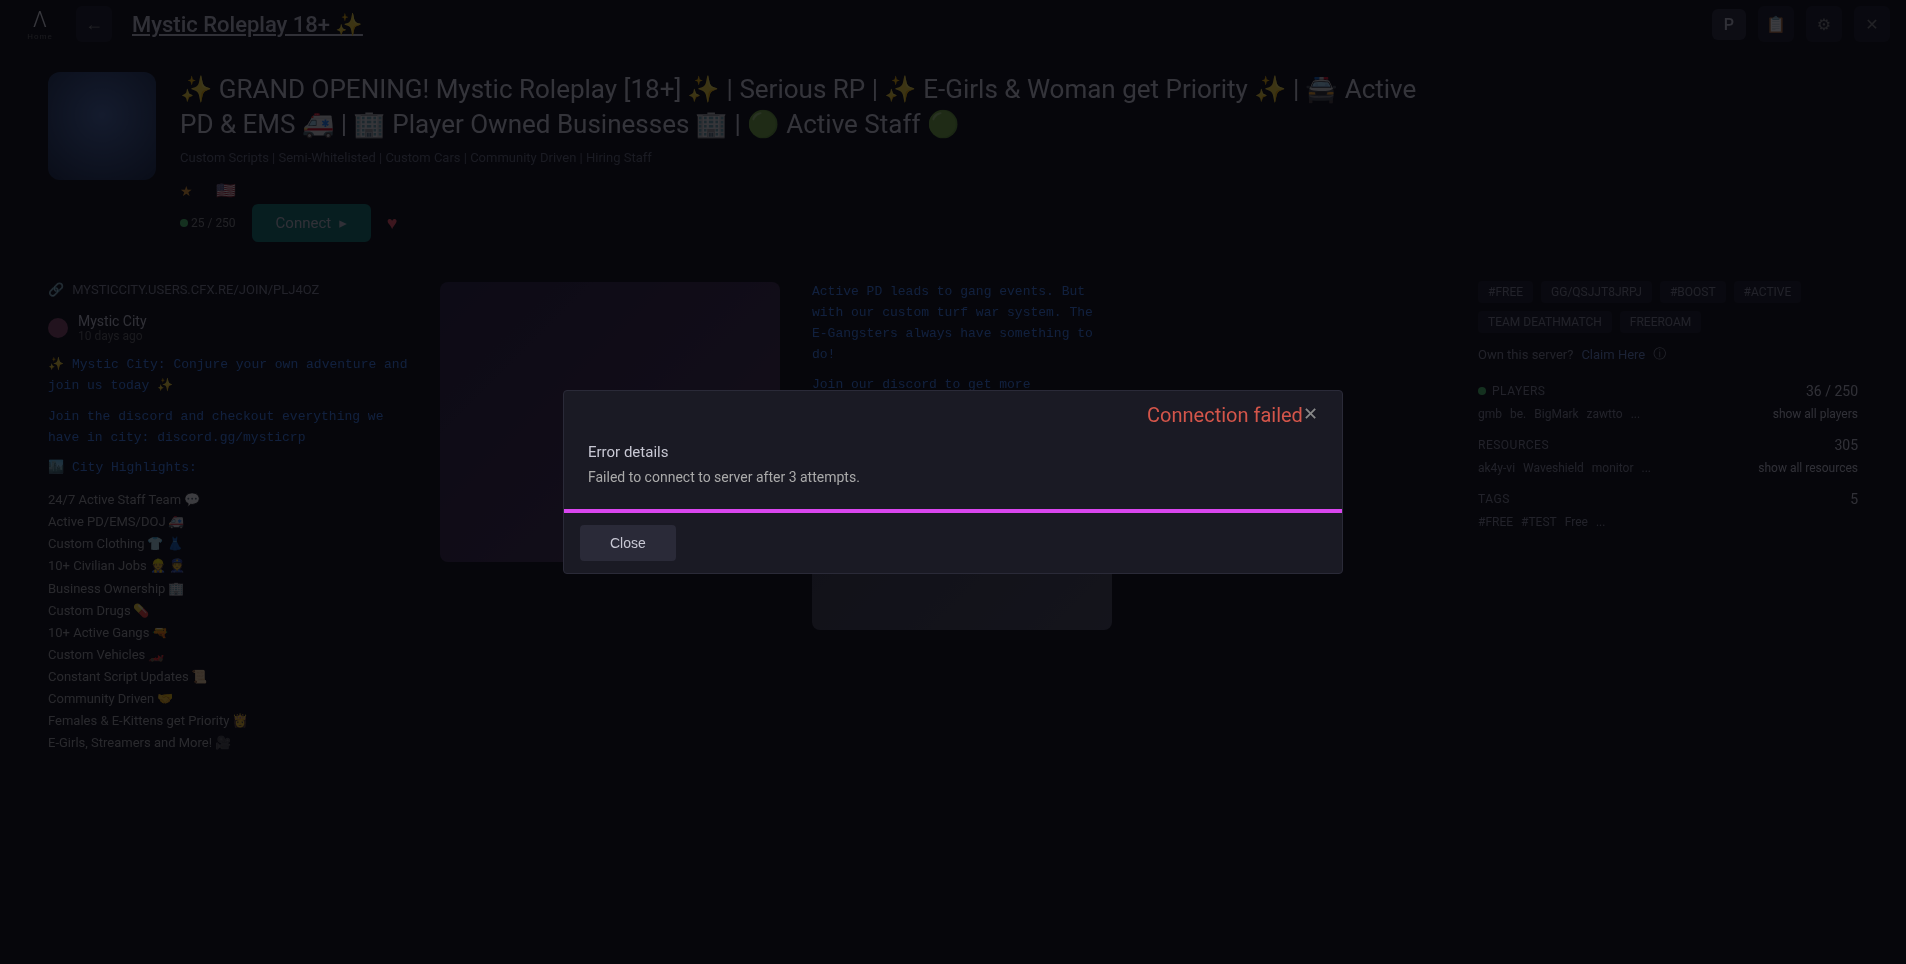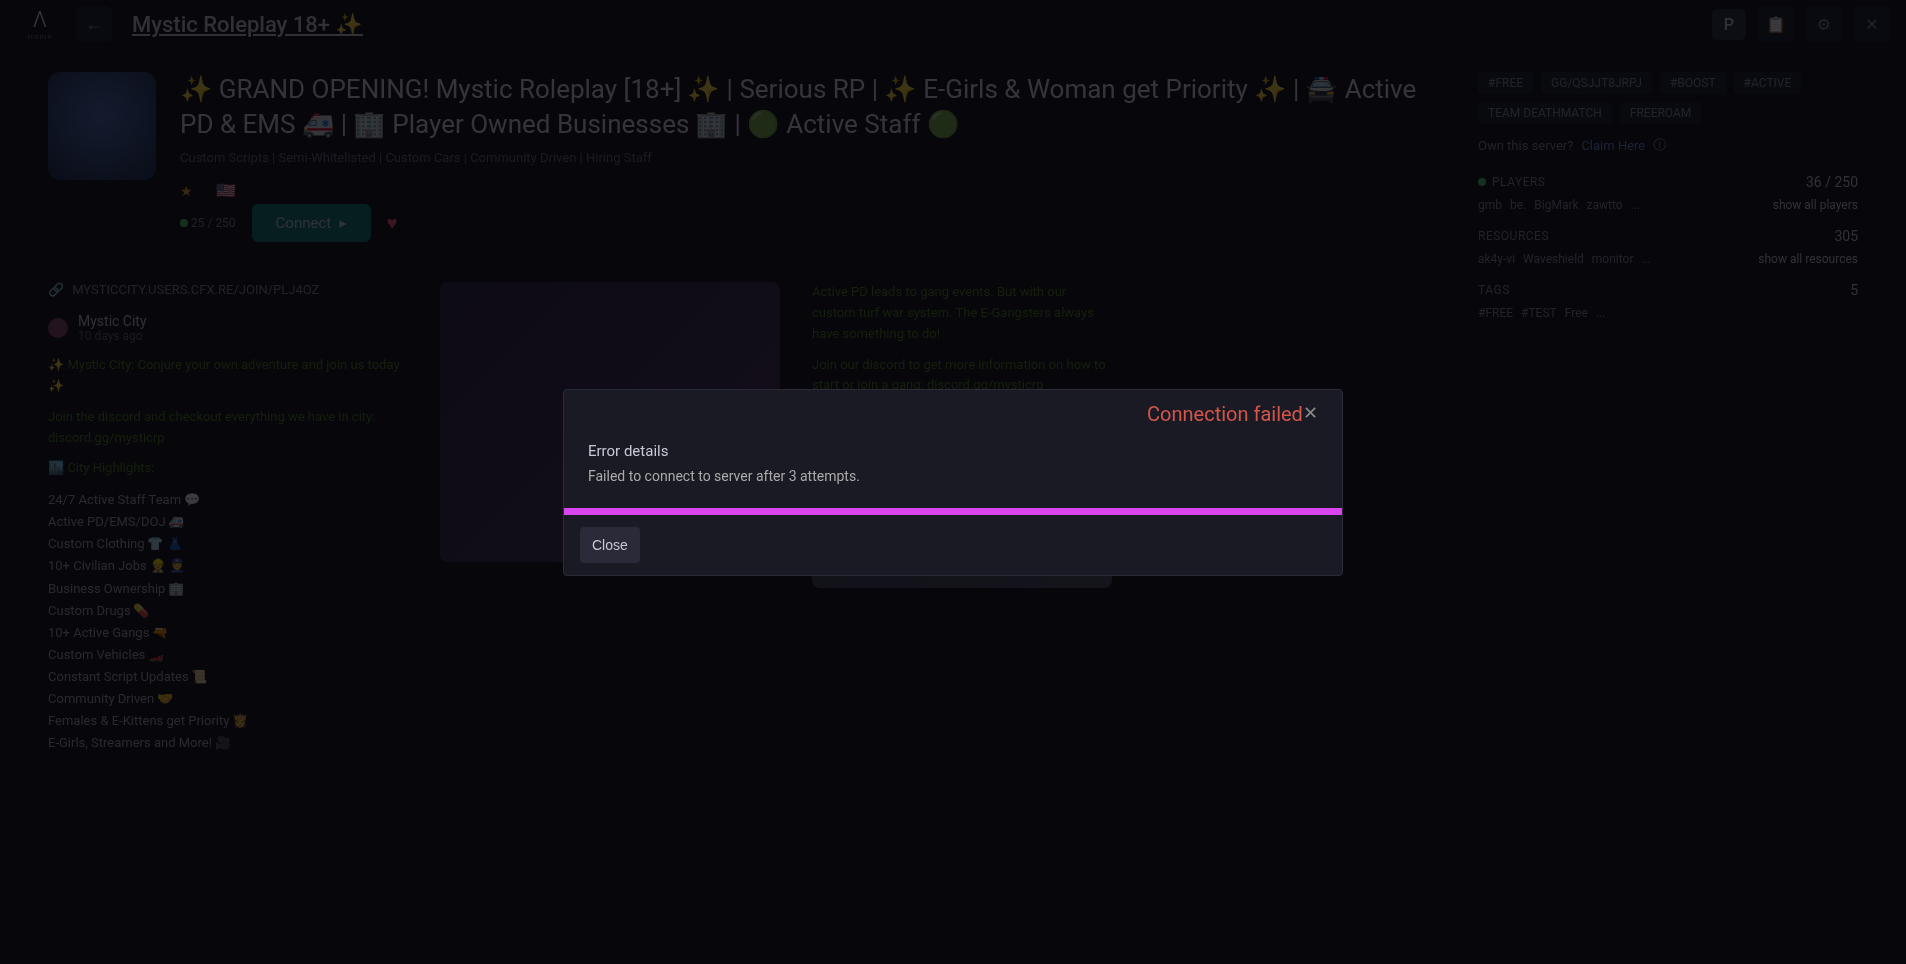--- a/index.html
+++ b/index.html
@@ -42,20 +42,21 @@
       width: 36px; height: 36px; background: #1a1a24; border-radius: 6px;
       display: flex; align-items: center; justify-content: center;
       color: #888; font-size: 16px;
     }
     
     
     .main {
       display: flex;
       padding: 24px 48px;
       gap: 24px;
+      align-items: center;
     }
     .content-left { flex: 1; }
     .content-right { width: 380px; }
     
     
     .server-header { display: flex; gap: 24px; margin-bottom: 24px; }
     .server-icon {
       width: 108px; height: 108px; border-radius: 12px;
       background: radial-gradient(circle at 50% 40%, #4a6aaa, #1a2a4a);
       flex-shrink: 0;
@@ -91,21 +92,21 @@
     .show-all { color: #c8c8d4; margin-left: auto; }
     
     
     .desc-section { margin-top: 40px; display: flex; gap: 32px; }
     .desc-col { width: 360px; }
     .desc-url { font-size: 13px; color: #888a9a; margin-bottom: 16px; display: flex; align-items: center; gap: 8px; }
     .desc-post { display: flex; align-items: center; gap: 10px; margin-bottom: 12px; }
     .desc-avatar { width: 20px; height: 20px; border-radius: 50%; background: #884466; }
     .desc-post-name { font-size: 14px; color: #c8c8d4; }
     .desc-post-time { font-size: 12px; color: #666; }
-    .desc-text { font-size: 13px; color: #4d7c0f; line-height: 1.6; margin-bottom: 10px; }
+    .desc-text { font-size: 13px; color: #3b82f6; line-height: 1.6; margin-bottom: 10px; font-family: Liberation Mono, monospace; }
     .desc-list { font-size: 13px; color: #aaa; line-height: 1.7; }
     .desc-center { width: 340px; }
     .center-img { width: 100%; height: 280px; background: linear-gradient(135deg, #2a2040, #4a3050); border-radius: 8px; }
     .desc-rightcol { width: 300px; }
     .right-img { width: 100%; height: 180px; background: linear-gradient(135deg, #3a3a4a, #4a4a5a); border-radius: 8px; margin-top: 12px; }
     
     
     .modal-overlay {
       position: absolute; inset: 0;
       background: rgba(5, 5, 10, 0.78);
@@ -118,27 +119,27 @@
       border: 1px solid #2a2a38;
       border-radius: 4px;
       overflow: hidden;
     }
     .modal-header {
       padding: 12px 24px 8px;
       display: flex; justify-content: flex-end; align-items: flex-start;
     }
     .modal-title { font-size: 20px; color: #d4554a; font-weight: 400; }
     .modal-close { color: #888; font-size: 18px; cursor: pointer; }
-    .modal-body { padding: 8px 24px 24px; border-bottom: 7px solid #d946ef; }
+    .modal-body { padding: 8px 24px 24px; border-bottom: 4px solid #d946ef; }
     .modal-subtitle { font-size: 15px; color: #c8c8d4; margin-bottom: 8px; }
     .modal-text { font-size: 14px; color: #aaa; }
     .modal-footer { padding: 12px 16px; }
     .modal-btn {
       background: #2a2a38; border: none; border-radius: 4px;
-      padding: 10px 12px; color: #c8c8d4; font-size: 14px;
+      padding: 10px 30px; color: #c8c8d4; font-size: 14px;
     }
     
     .dot { width: 8px; height: 8px; border-radius: 50%; display: inline-block; }
     .dot-green { background: #4aca6a; }
   </style>
 </head>
 <body>
 
 <div class="topbar">
   <div class="logo-wrap">

